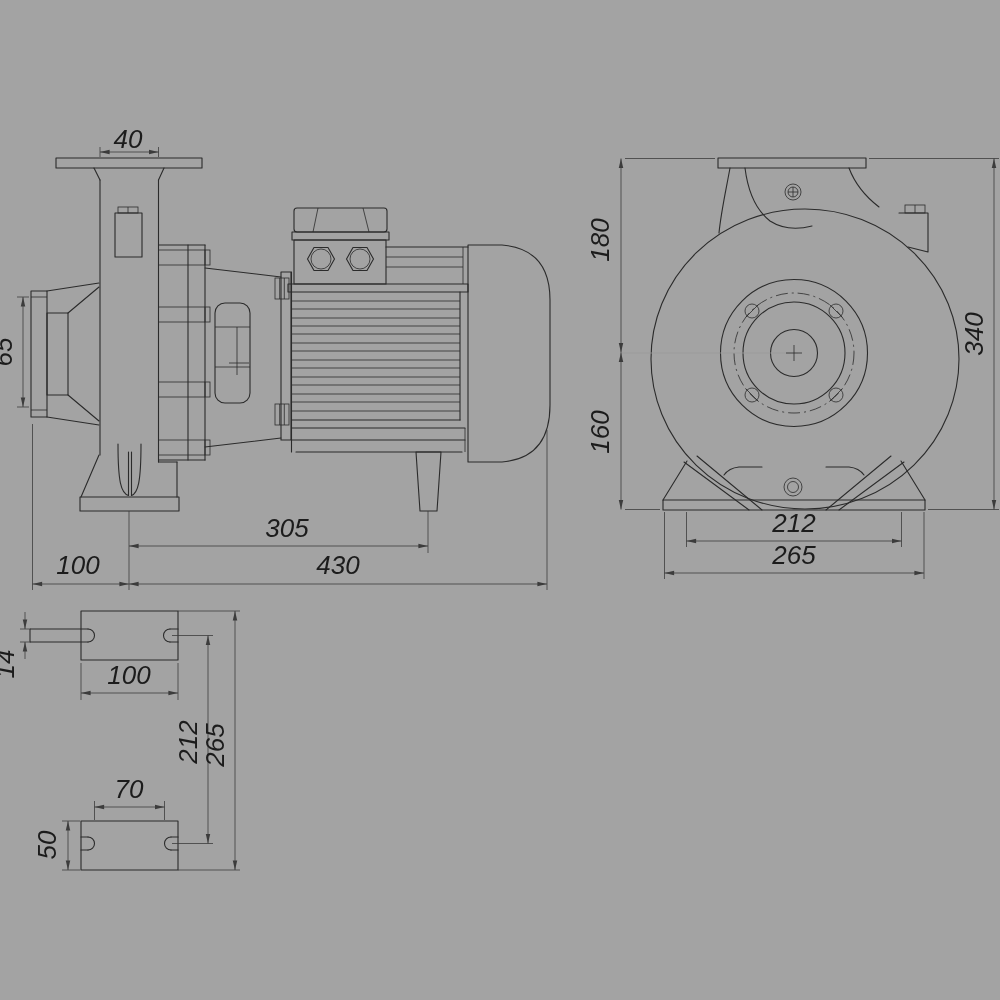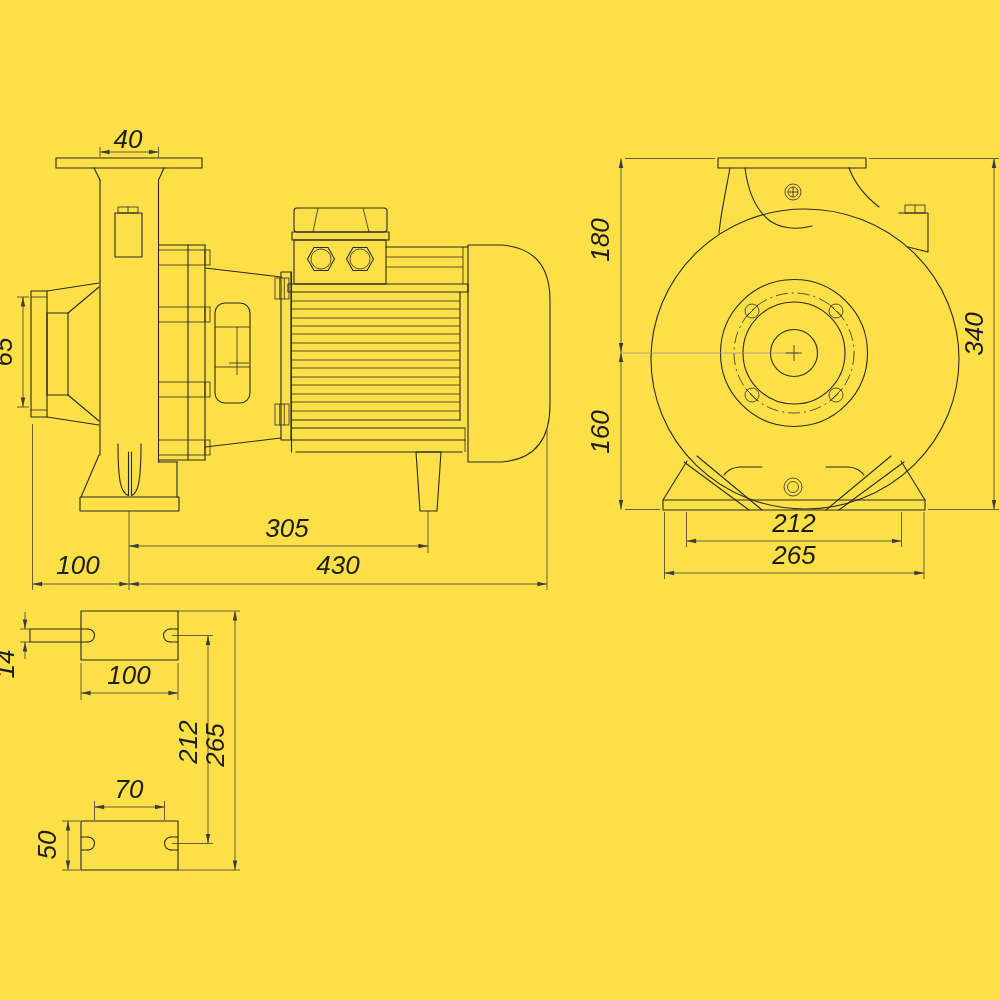--- a/index.html
+++ b/index.html
@@ -1,16 +1,16 @@
 <!DOCTYPE html>
 <html><head>
 <meta charset="utf-8">
 <style>
   html,body{margin:0;padding:0;background:#fff;}
-  .stage{width:1000px;height:1000px;position:relative;background:#fde047;overflow:hidden;}
+  .stage{width:1000px;height:1000px;position:relative;background:#a3a3a3;overflow:hidden;}
   svg{display:block;}
   .outline{stroke:#2b2b2b;stroke-width:1.1;fill:none;stroke-linecap:round;stroke-linejoin:round;}
   .thin{stroke:#2b2b2b;stroke-width:0.8;fill:none;}
   .dim{stroke:#3c3c3c;stroke-width:0.8;fill:none;}
   .cl{stroke:#9a9a9a;stroke-width:0.8;fill:none;}
   .dashdot{stroke:#2b2b2b;stroke-width:0.8;fill:none;stroke-dasharray:12 4 2 4;}
   text.dimtxt{font-family:"Liberation Sans",sans-serif;font-style:italic;font-size:26px;fill:#1c1c1c;}
 </style>
 </head>
 <body>

